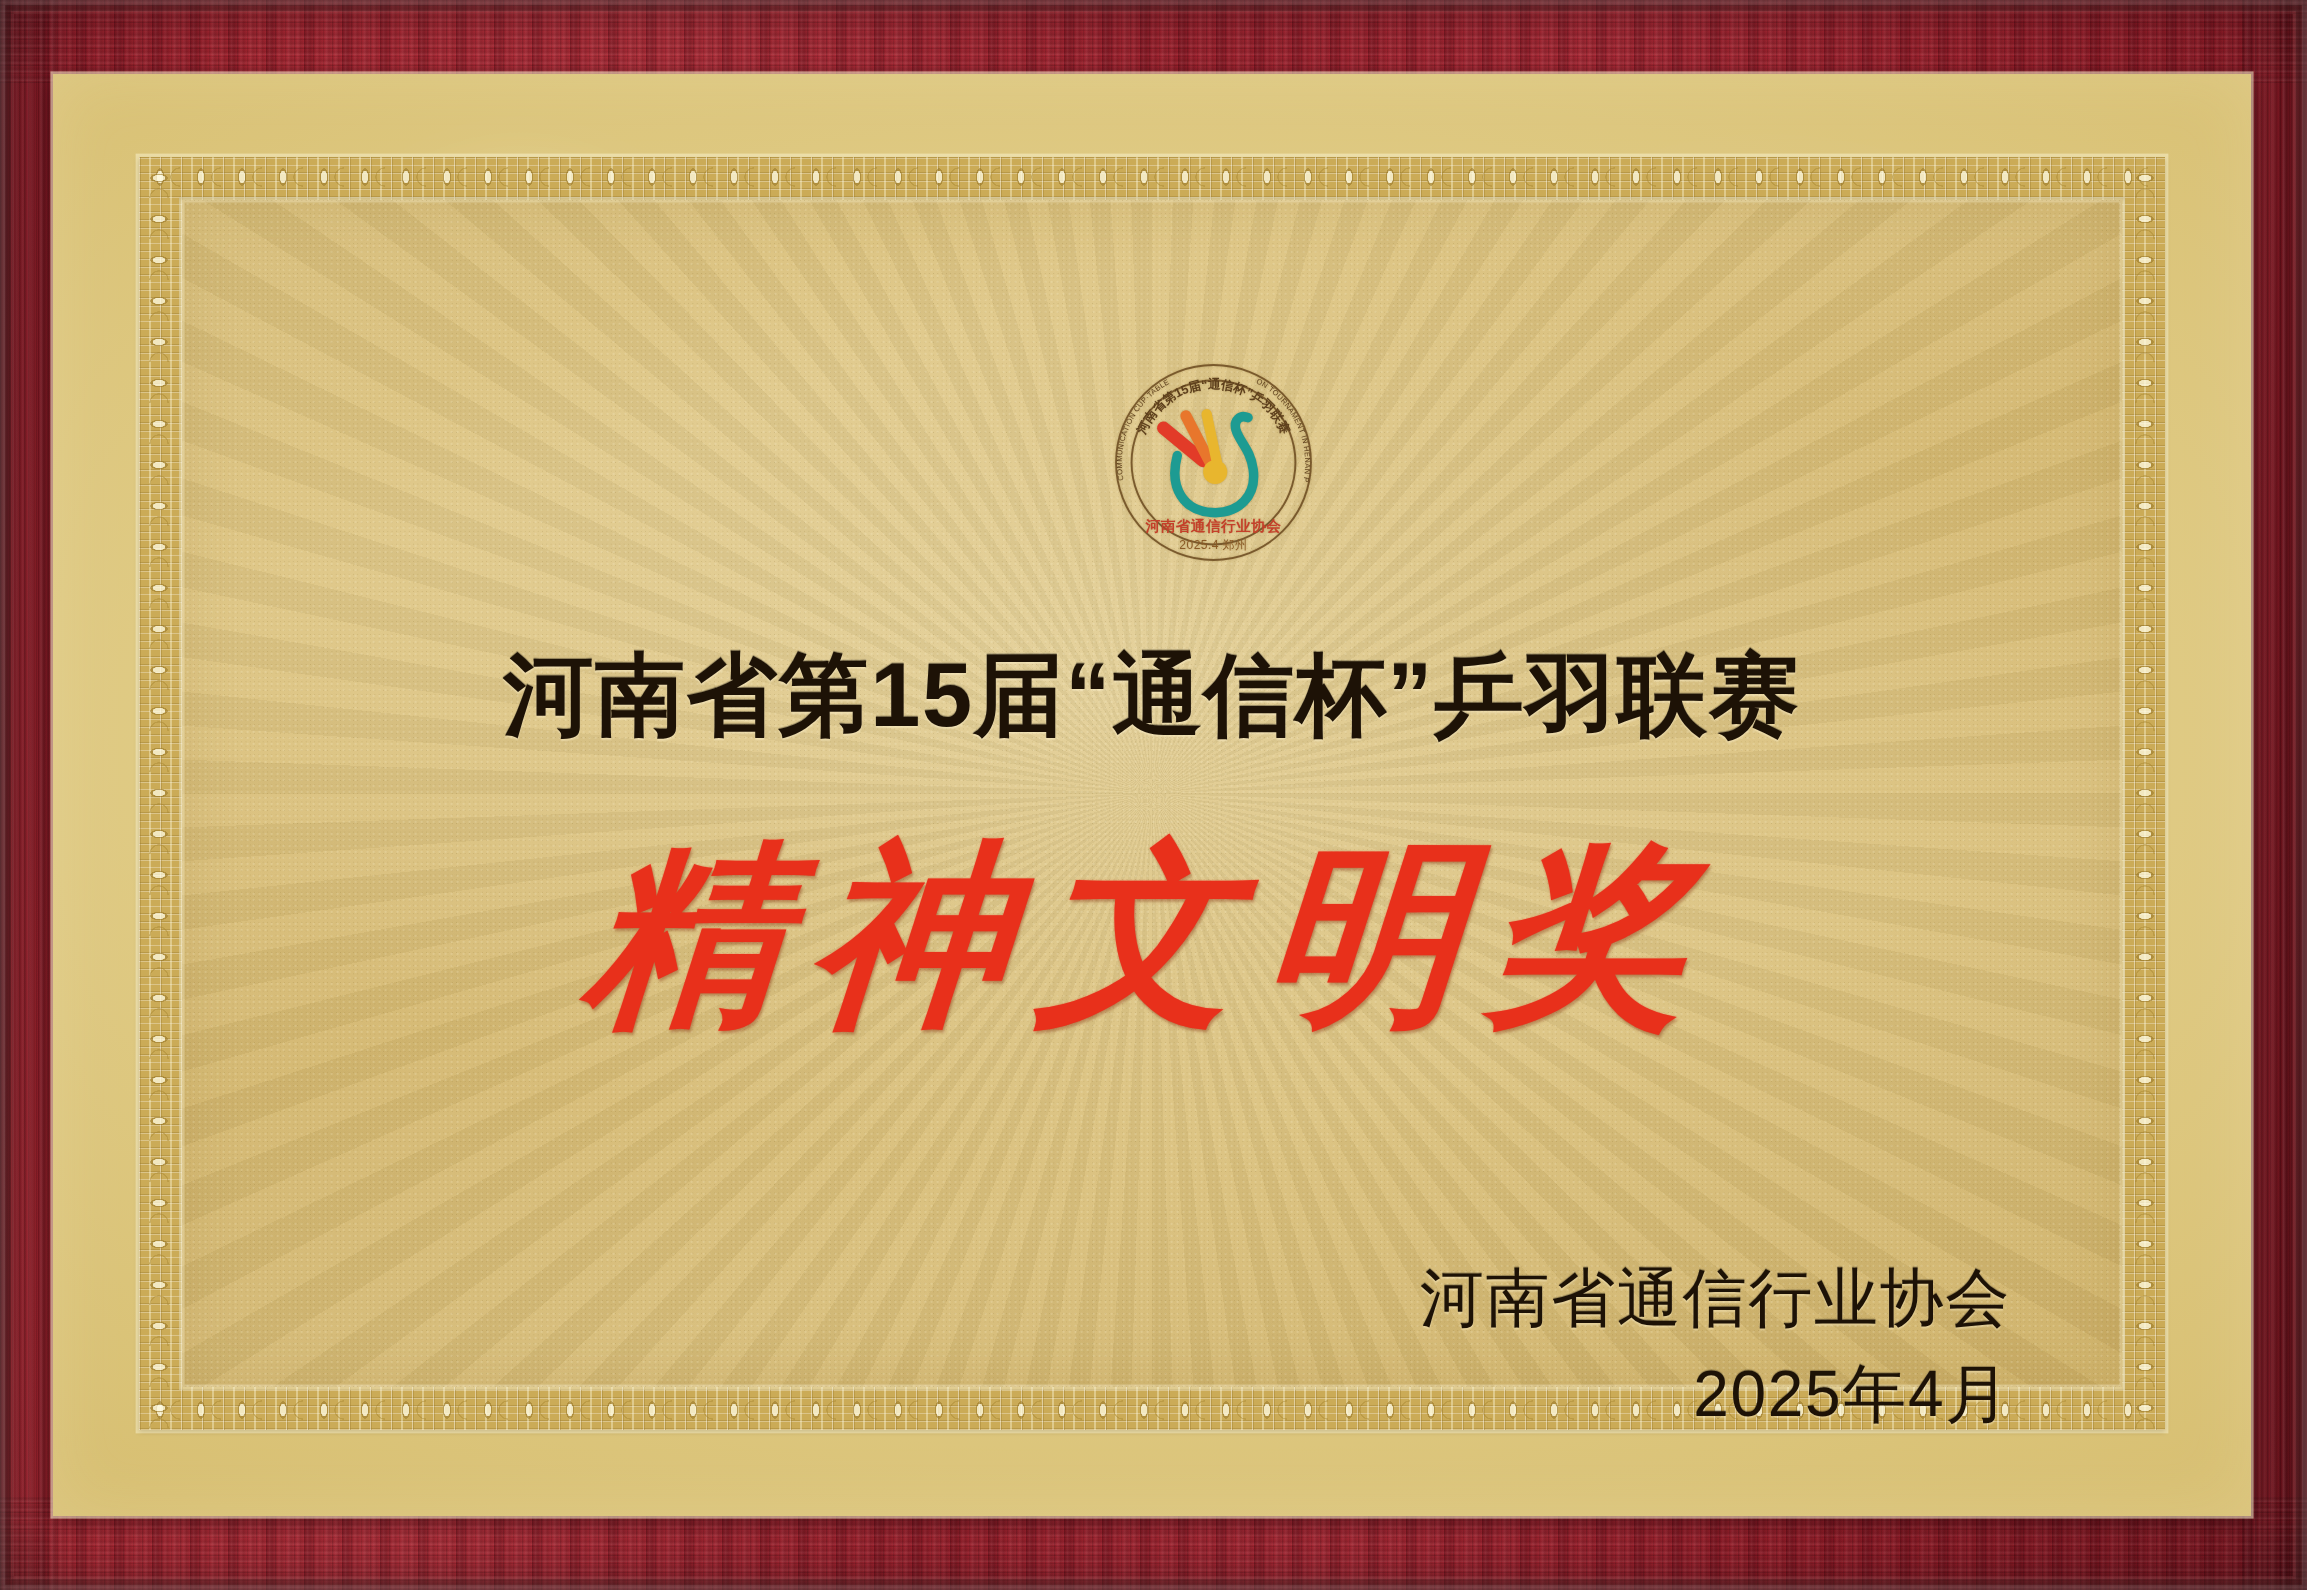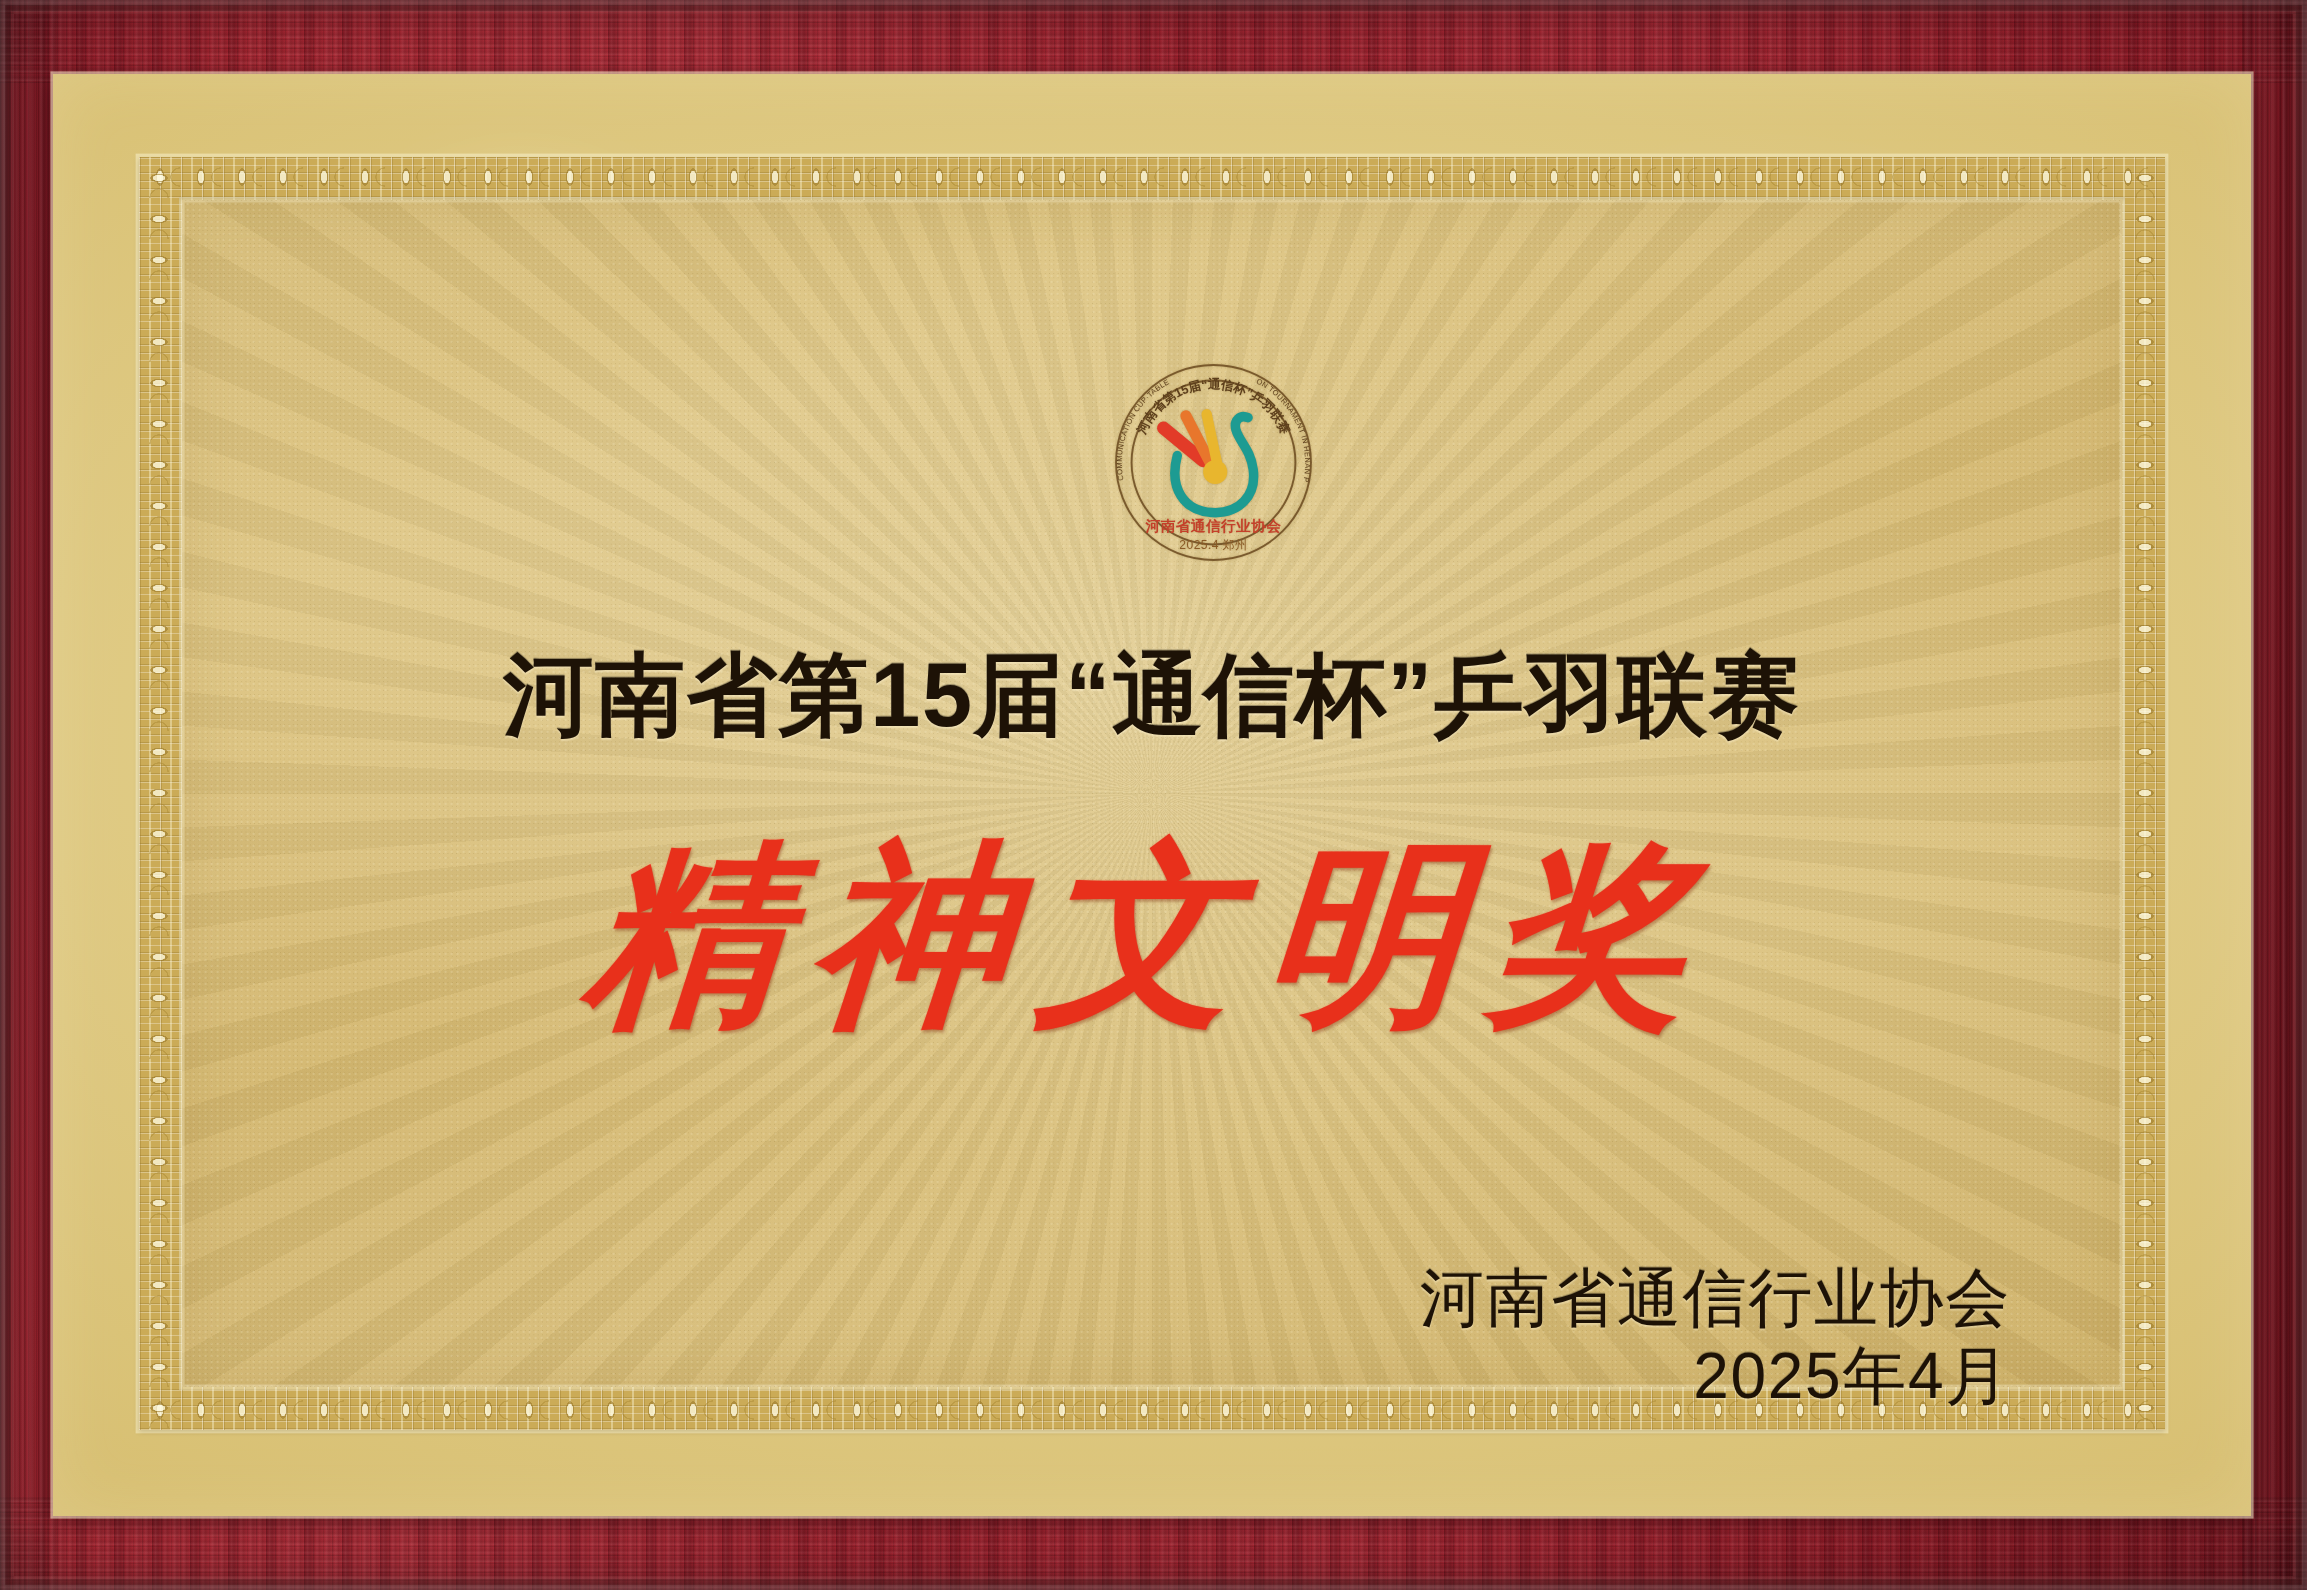--- a/index.html
+++ b/index.html
@@ -177,21 +177,21 @@
   }
 
   
   .sig{
     position:absolute;right:240px;top:1187px;text-align:right;
     font-family:"Liberation Sans","DejaVu Sans",sans-serif;
     color:#1d1206;
     text-shadow:0 1.7px 1.7px rgba(255,245,210,.40), 0 -0.9px 0.9px rgba(0,0,0,.30);
   }
   .sig .org{font-size:64px;line-height:1.18;letter-spacing:1.7px;white-space:nowrap;}
-  .sig .date{font-size:64px;line-height:1.18;letter-spacing:1.7px;margin-top:2px;white-space:nowrap;}
+  .sig .date{font-size:64px;line-height:1.18;letter-spacing:1.7px;margin-top:20px;white-space:nowrap;}
 </style>
 </head>
 <body>
 
 <div class="plaque">
 
   <div class="rail top"></div>
   <div class="rail bot"></div>
   <div class="rail2 l"></div>
   <div class="rail2 r"></div>

